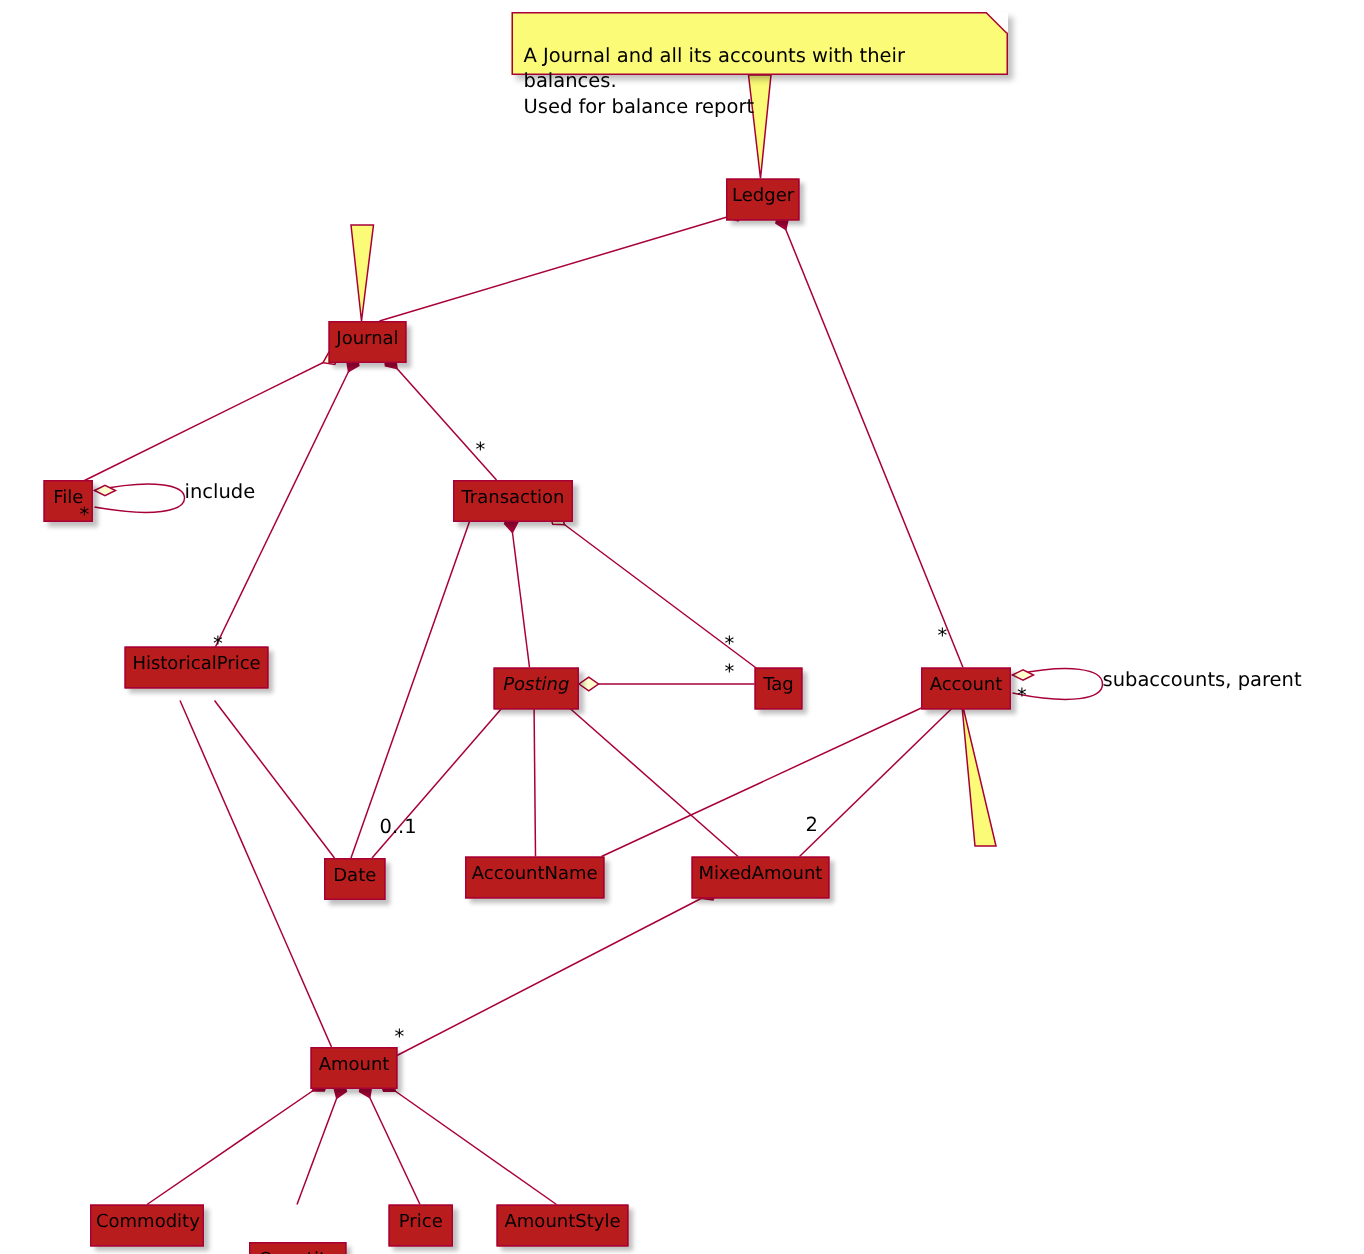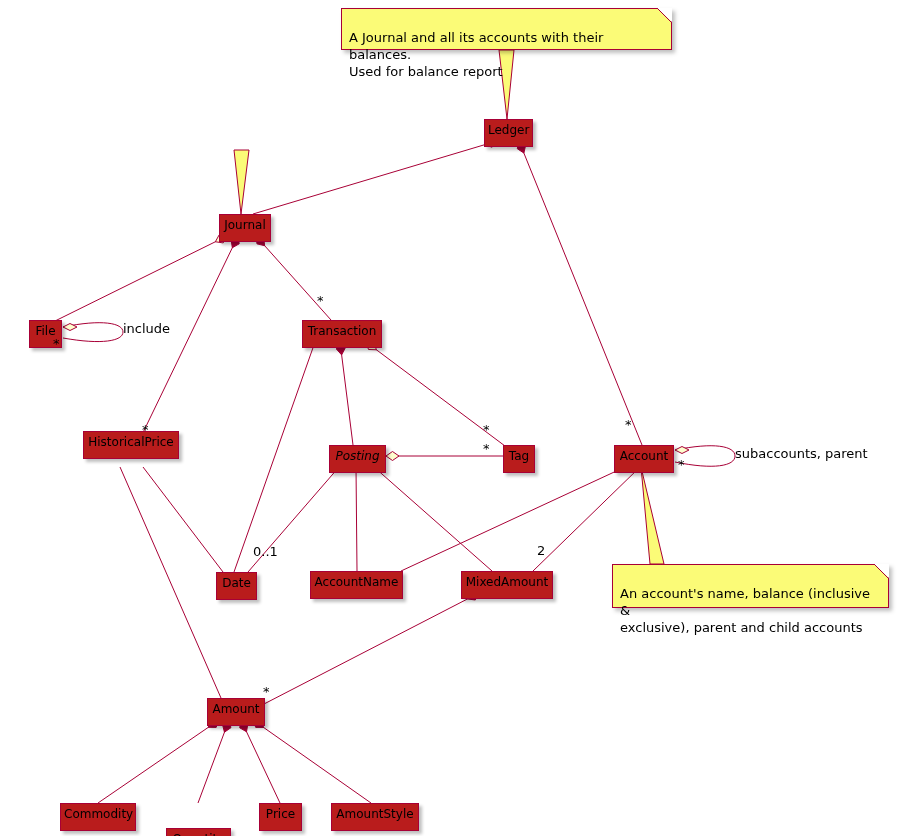--- a/index.html
+++ b/index.html
@@ -67,28 +67,20 @@
     </svg>
 
   <div class="note" style="left:341px;top:8px;width:331px;height:42px;">
     <span>A Journal and all its accounts with their balances.
 Used for balance report</span>
     <svg class="fold" width="15" height="15">
         <polygon points="0,0 15,0 15,14" fill="#ffffff"></polygon>
         <path d="M0,0 L14,14" stroke="#A80036" fill="none"></path>
       </svg>
   </div>
-  <div class="note" style="left:612px;top:564px;width:277px;height:44px;">
-    <span>An account's name, balance (inclusive &amp;
-exclusive), parent and child accounts</span>
-    <svg class="fold" width="15" height="15">
-        <polygon points="0,0 15,0 15,14" fill="#ffffff"></polygon>
-        <path d="M0,0 L14,14" stroke="#A80036" fill="none"></path>
-      </svg>
-  </div>
 
   <div class="cls" style="left:484px;top:119px;width:49px;">Ledger</div>
   <div class="cls" style="left:219px;top:214px;width:52px;">Journal</div>
   <div class="cls" style="left:29px;top:320px;width:33px;">File</div>
   <div class="cls" style="left:302px;top:320px;width:80px;">Transaction</div>
   <div class="cls" style="left:83px;top:431px;width:96px;text-align:center;">HistoricalPrice</div>
   <div class="cls" style="left:329px;top:445px;width:57px;font-style:italic;">Posting</div>
   <div class="cls" style="left:503px;top:445px;width:32px;">Tag</div>
   <div class="cls" style="left:614px;top:445px;width:60px;">Account</div>
   <div class="cls" style="left:216px;top:572px;width:41px;">Date</div>

